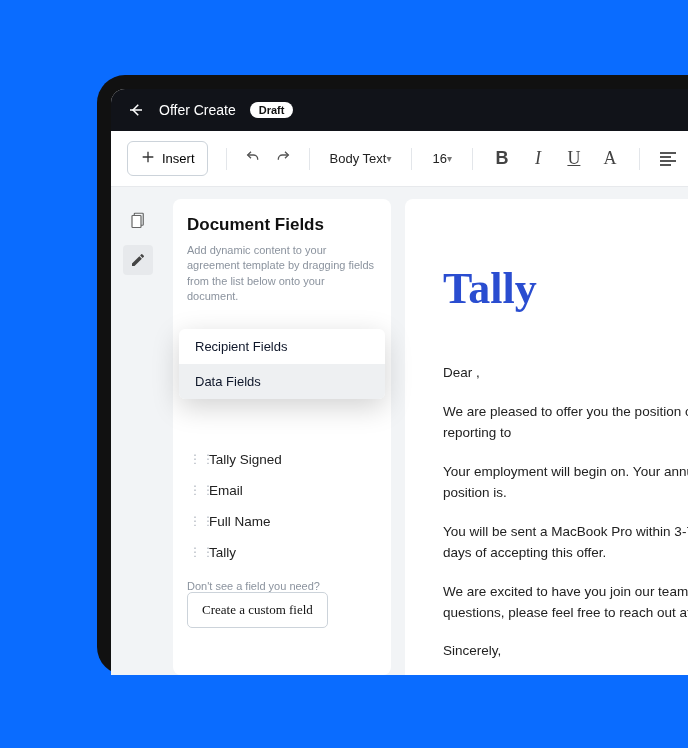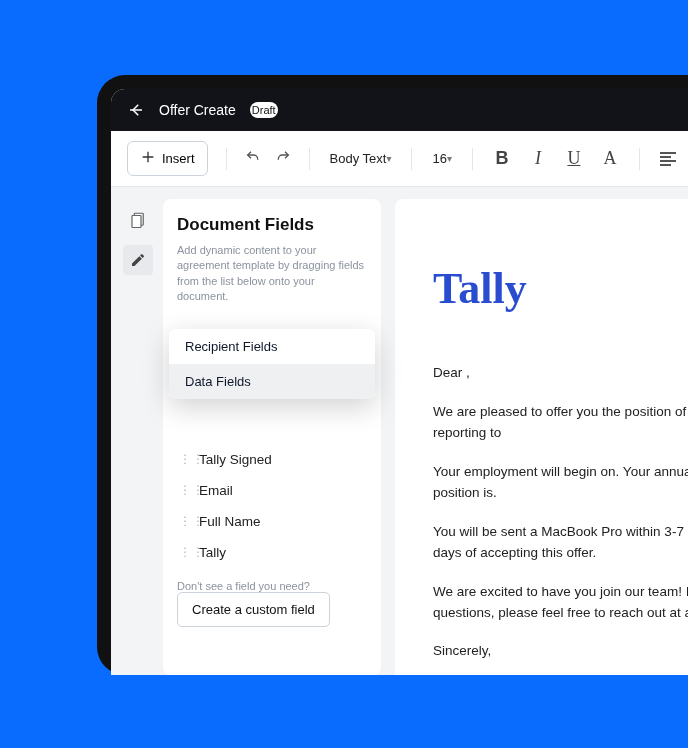--- a/index.html
+++ b/index.html
@@ -40,23 +40,23 @@
     font-size: 14px;
   }
   .back-arrow {
     width: 18px; height: 18px; display: inline-block;
     color: #fff;
   }
   .badge {
     background: #fff;
     color: #111;
     font-size: 11px;
-    font-weight: 400;
+    font-weight: 700;
     border-radius: 999px;
-    padding: 2px 2px;
+    padding: 2px 9px;
   }
   .toolbar {
     display: flex;
     align-items: center;
     gap: 18px;
     padding: 10px 16px;
     border-bottom: 1px solid #e7e9ec;
     background: #fff;
     font-size: 13px;
     color: #222;
@@ -94,21 +94,21 @@
   .main {
     display: flex;
     flex: 1;
     background: #f2f4f6;
     gap: 14px;
     padding: 12px 0 0 12px;
     overflow: hidden;
   }
   .side-panel {
     display: flex;
-    gap: 10px;
+    gap: 20px;
   }
   .side-tabs {
     display: flex;
     flex-direction: column;
     gap: 10px;
     padding-top: 6px;
   }
   .side-tab {
     width: 30px; height: 30px;
     border-radius: 4px;
@@ -188,20 +188,21 @@
     color: #8b939e;
     margin-top: 14px;
   }
   .custom-btn {
     border: 1px solid #ccd3da;
     background: #fff;
     border-radius: 5px;
     padding: 9px 14px;
     font-size: 13px;
     color: #111;
+    font-family: Liberation Serif, serif;
   }
   .doc-canvas {
     background: #fff;
     border-radius: 8px 0 0 0;
     flex: 1;
     padding: 56px 0 0 38px;
     font-size: 13.5px;
     color: #222;
     line-height: 1.55;
   }

